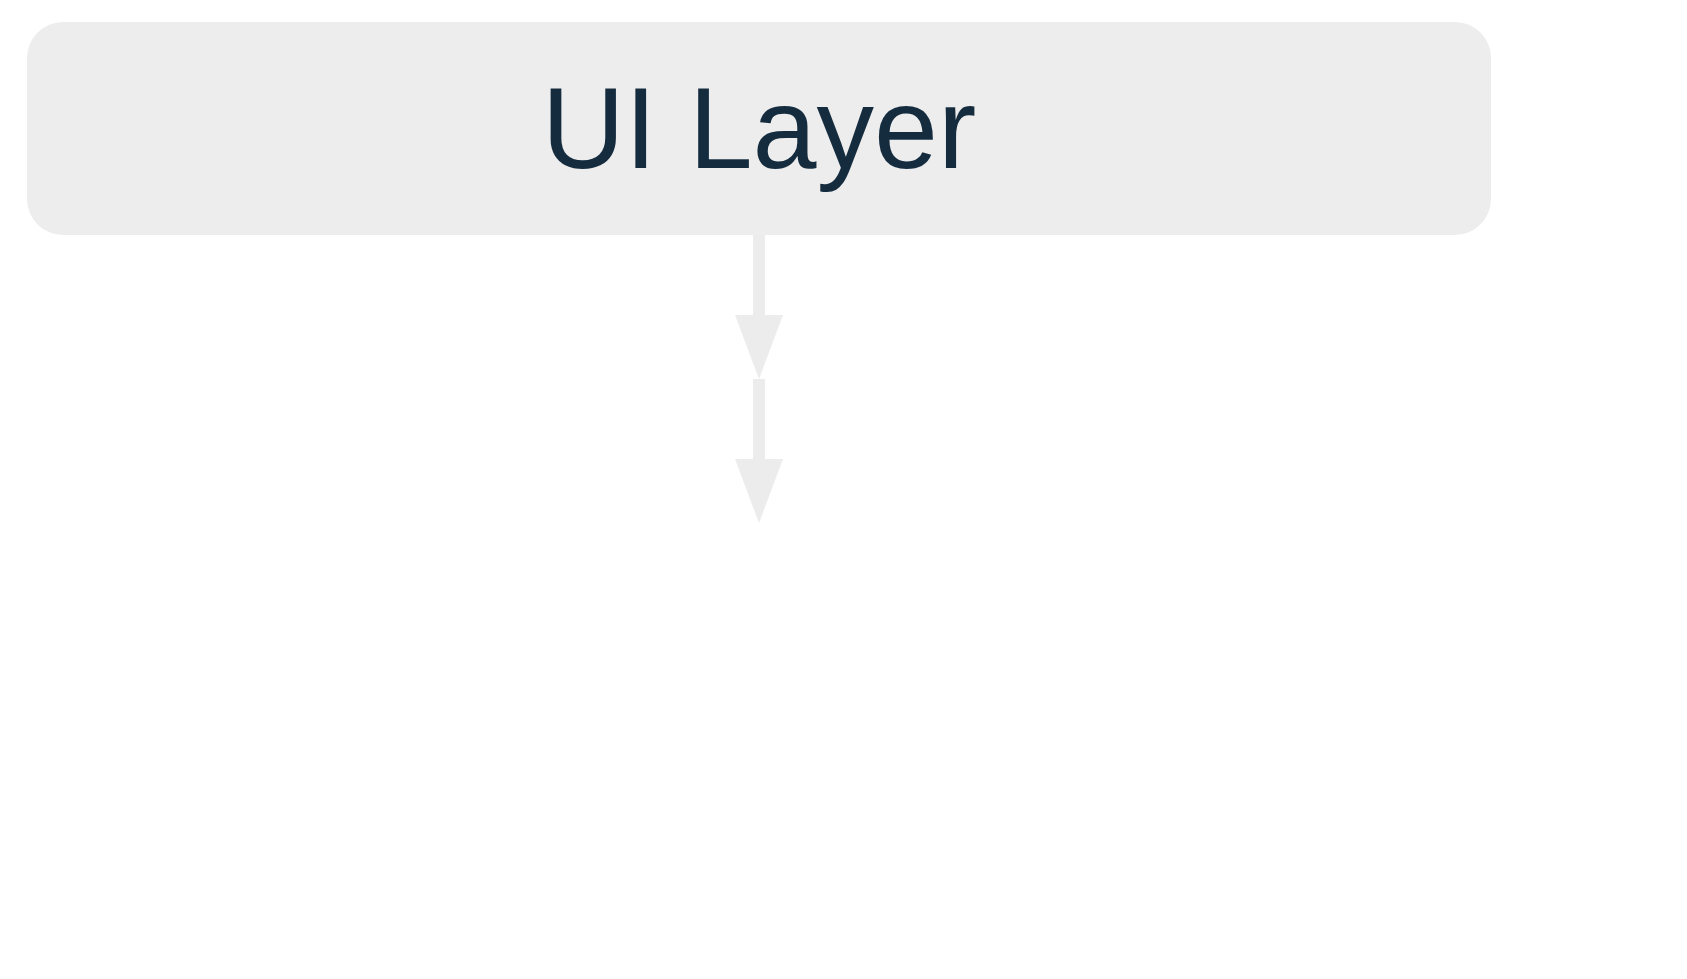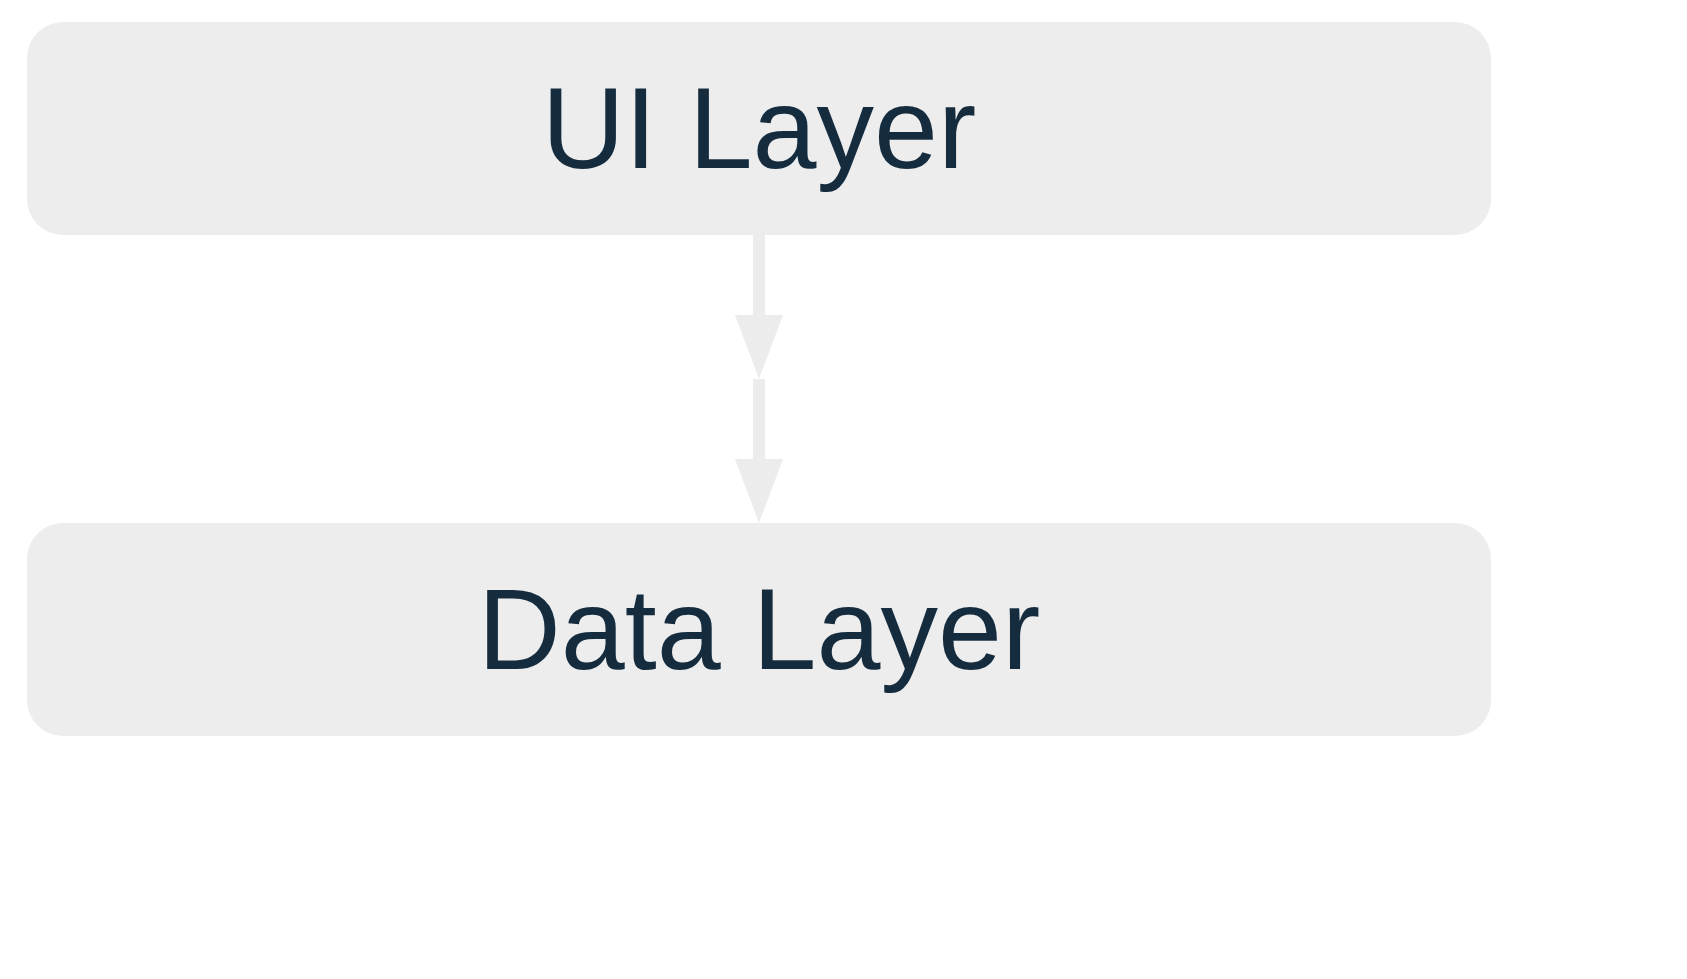--- a/index.html
+++ b/index.html
@@ -85,17 +85,14 @@
   </div>
 
 
   <div class="arrow-gap">
     <svg viewBox="0 0 48 144" width="48" height="144" aria-hidden="true">
       <rect class="arrow-shape" x="18" y="0" width="12" height="84"></rect>
       <polygon class="arrow-shape" points="0,80 48,80 24,144"></polygon>
     </svg>
   </div>
 
-  <div class="layer-box inactive">
-    <span class="layer-label">Data Layer</span>
-  </div>
 
 </div>
 
 </body></html>

